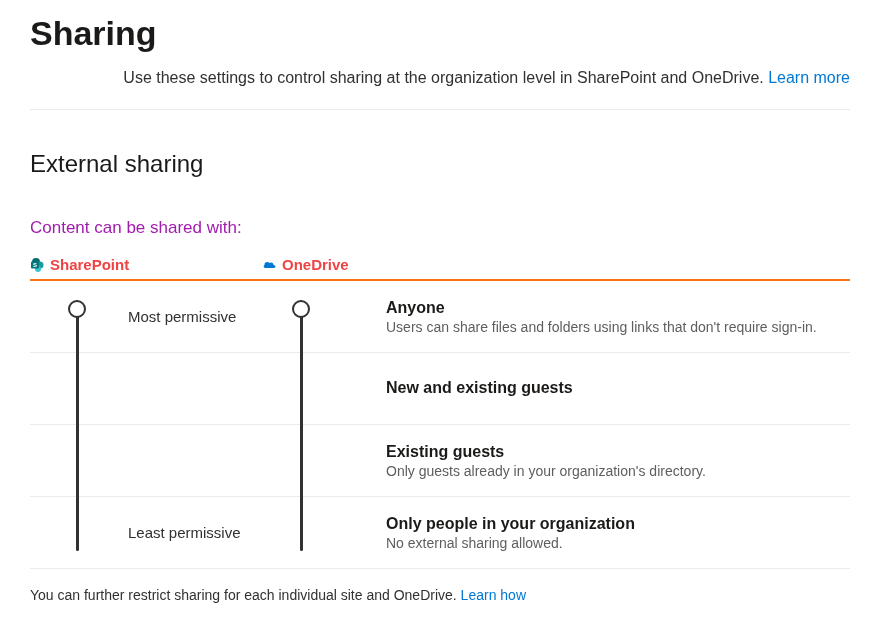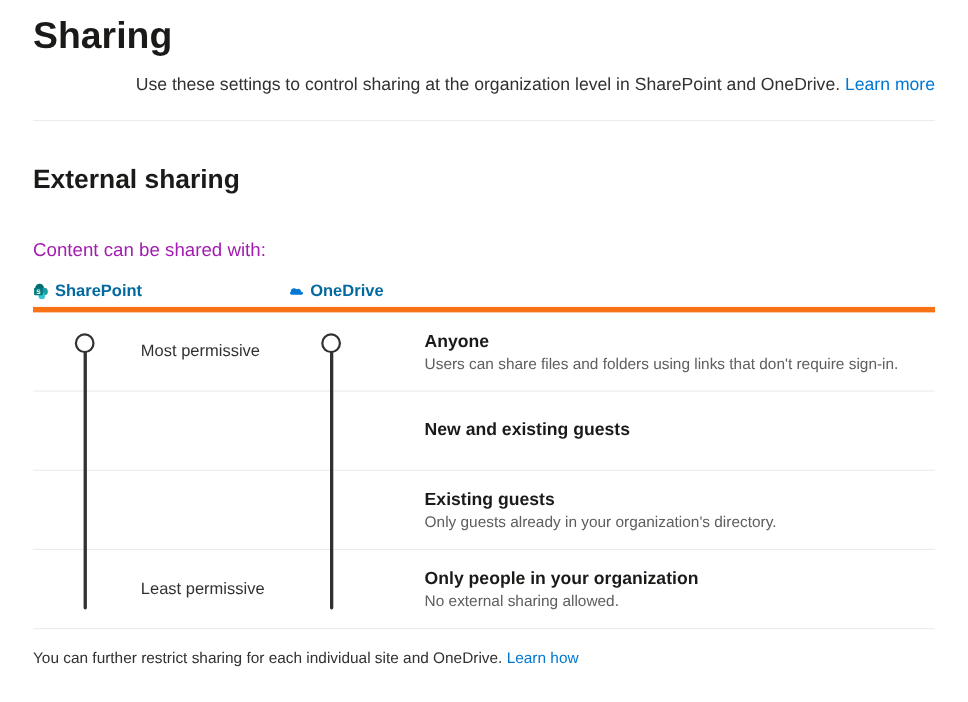--- a/index.html
+++ b/index.html
@@ -32,42 +32,42 @@
       text-decoration: none;
       cursor: pointer;
     }
     hr.section-divider {
       border: none;
       border-top: 1px solid #edebe9;
       margin: 0 0 40px 0;
     }
     h2 {
       font-size: 24px;
-      font-weight: 700;
+      font-weight: 400;
       margin-bottom: 40px;
       color: #1b1a19;
     }
     .content-label {
       font-size: 17px;
       font-weight: 400;
       margin-bottom: 18px;
       color: #a21caf;
       margin-top: 28px;
     }
     .product-headers {
       display: flex;
       margin-bottom: 6px;
     }
     .product-header {
       display: flex;
       align-items: center;
       gap: 4px;
       font-size: 15px;
       font-weight: 600;
-      color: #0369a1;
+      color: #ef4444;
     }
     .product-header.sharepoint {
       width: 232px;
     }
     .product-header.onedrive {
       width: 124px;
     }
     .sp-icon {
       width: 16px;
       height: 16px;
@@ -77,21 +77,21 @@
     }
     .od-icon {
       width: 16px;
       height: 16px;
       display: inline-flex;
       align-items: center;
       justify-content: center;
     }
     .sharing-grid {
       position: relative;
-      border-top: 5px solid #f97316;
+      border-top: 2px solid #f97316;
     }
     .sharing-row {
       display: flex;
       align-items: center;
       min-height: 72px;
       border-bottom: 1px solid #edebe9;
     }
     .slider-col {
       width: 232px;
       position: relative;

